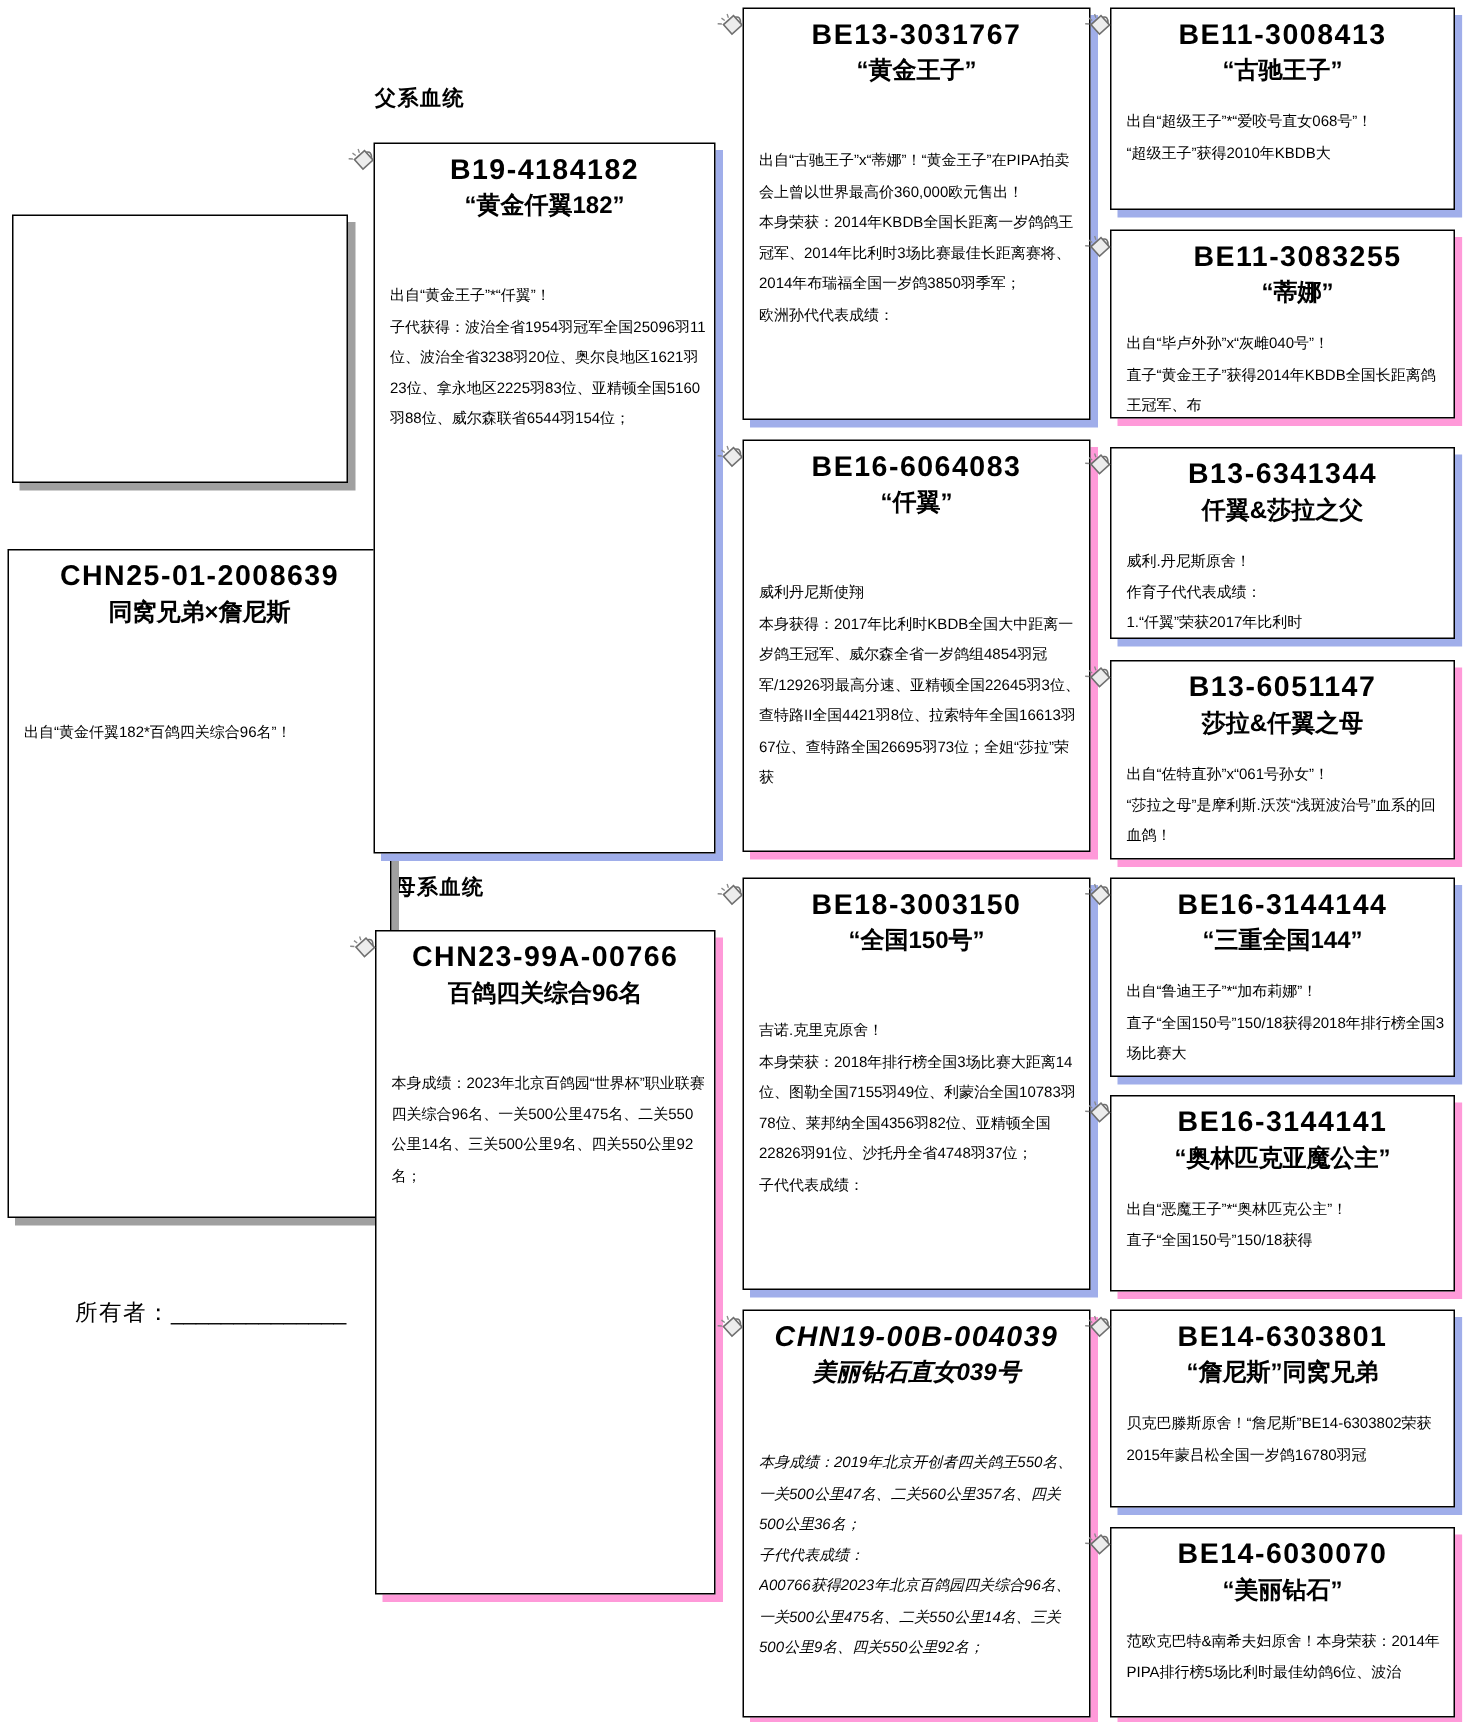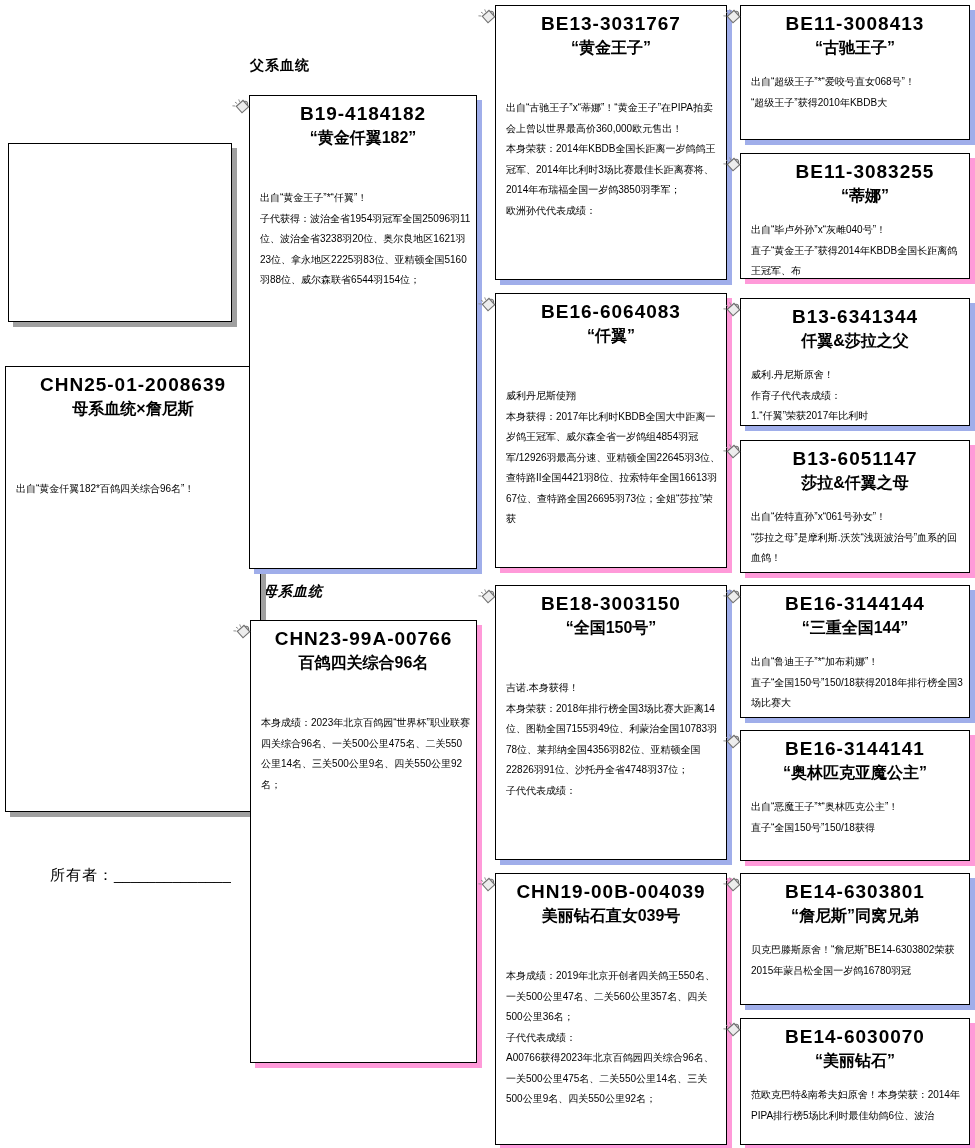--- a/index.html
+++ b/index.html
@@ -28,33 +28,33 @@
   .bt-sm .pbody { top:66px; }
 
   
   #b-photo   { left:8px;   top:143px;  width:224px; height:179px; }
   #b-subject { left:5px;   top:366px;  width:256px; height:446px; }
   #b-sire    { left:249px; top:95px;   width:228px; height:474px; }
   #b-dam     { left:250px; top:620px;  width:227px; height:443px; }
   #b-ss      { left:495px; top:5px;    width:232px; height:275px; }
   #b-sd      { left:495px; top:293px;  width:232px; height:275px; }
   #b-ds      { left:495px; top:585px;  width:232px; height:275px; }
-  #b-dd      { left:495px; top:873px;  width:232px; height:272px; }
+  #b-dd      { left:495px; top:873px;  width:232px; height:272px;font-style:italic; }
   #b-sss     { left:740px; top:5px;    width:230px; height:135px; }
   #b-ssd     { left:740px; top:153px;  width:230px; height:126px;padding-left:20px; }
   #b-sds     { left:740px; top:298px;  width:230px; height:128px; }
   #b-sdd     { left:740px; top:440px;  width:230px; height:133px; }
   #b-dss     { left:740px; top:585px;  width:230px; height:133px; }
   #b-dsd     { left:740px; top:730px;  width:230px; height:131px; }
   #b-dds     { left:740px; top:873px;  width:230px; height:132px; }
   #b-ddd     { left:740px; top:1018px; width:230px; height:127px; }
 
   .branch-label { position:absolute; font-size:14px; font-weight:600; letter-spacing:1px; }
   #lbl-paternal { left:250px; top:57px; }
-  #lbl-maternal { left:263px; top:583px;font-style:italic; }
+  #lbl-maternal { left:263px; top:583px; }
 
   #owner { position:absolute; left:50px; top:866px; font-size:15px; letter-spacing:1px;text-align:center; }
   #owner .blank { letter-spacing:0; }
 
   .clip { position:absolute; left:-18px; top:0px; width:20px; height:19px; }
   .clip svg { display:block; }
 </style>
 </head>
 <body>
 
@@ -70,21 +70,21 @@
 
 <div id="canvas">
 
   <div class="branch-label" id="lbl-paternal">父系血统</div>
   <div class="branch-label" id="lbl-maternal">母系血统</div>
 
   <div class="pbox neutral" id="b-photo"></div>
 
   <div class="pbox neutral bt-xl" id="b-subject">
     <div class="ring">CHN25-01-2008639</div>
-    <div class="pname">母系血统×詹尼斯</div>
+    <div class="pname">同窝兄弟×詹尼斯</div>
     <div class="pbody">出自“黄金仟翼182*百鸽四关综合96名”！</div>
   </div>
 
   <div class="pbox male bt-lg" id="b-sire">
     <span class="clip">
         <svg width="20" height="19">
           <use href="#icon-bucket"></use>
         </svg>
       </span>
     <div class="ring">B19-4184182</div>
@@ -130,21 +130,21 @@
   </div>
 
   <div class="pbox male bt-lg" id="b-ds">
     <span class="clip">
         <svg width="20" height="19">
           <use href="#icon-bucket"></use>
         </svg>
       </span>
     <div class="ring">BE18-3003150</div>
     <div class="pname">“全国150号”</div>
-    <div class="pbody">吉诺.本身获得！
+    <div class="pbody">吉诺.克里克原舍！
 本身荣获：2018年排行榜全国3场比赛大距离14位、图勒全国7155羽49位、利蒙治全国10783羽78位、莱邦纳全国4356羽82位、亚精顿全国22826羽91位、沙托丹全省4748羽37位；
 子代代表成绩：</div>
   </div>
 
   <div class="pbox female bt-lg" id="b-dd">
     <span class="clip">
         <svg width="20" height="19">
           <use href="#icon-bucket"></use>
         </svg>
       </span>

